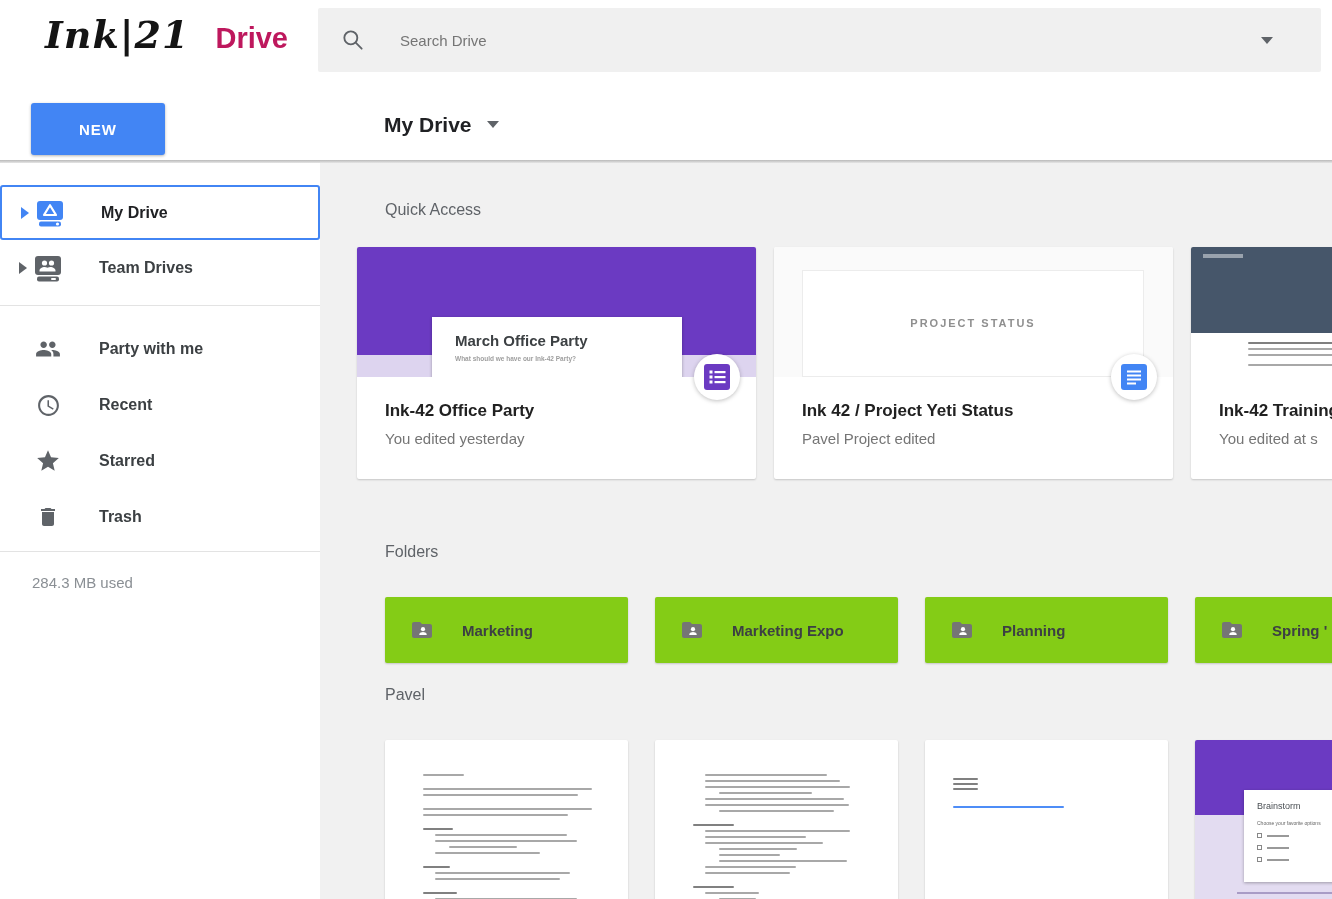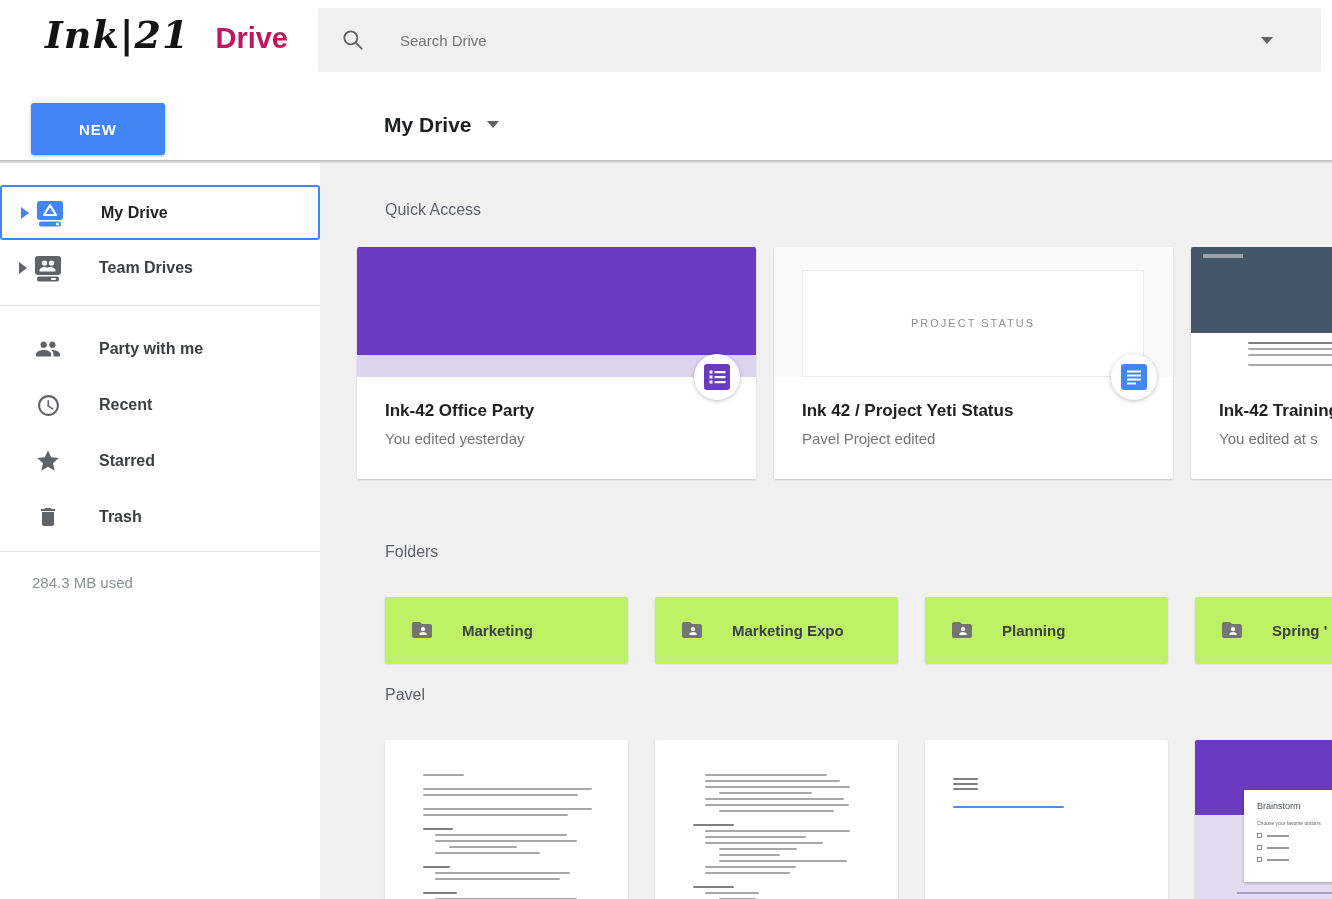--- a/index.html
+++ b/index.html
@@ -57,21 +57,21 @@
   .label-qa { top:38px; }
   .label-folders { top:380px; }
   .label-files { top:523px; }
 
   
   .qa-row { position:absolute; left:37px; top:84px; display:flex; }
   .qa-card {
     width:399px; height:232px; margin-right:18px; background:#fff; border-radius:2px;
     box-shadow:0 1px 2px rgba(0,0,0,.18); position:relative; cursor:pointer; flex:none; overflow:hidden;
   }
-  .qa-thumb { position:relative; height:130px; overflow:hidden; }
+  .qa-thumb { position:relative; height:130px; overflow:hidden;font-weight:bold; }
   .thumb-form { background:#6b3ac2; }
   .lavender-strip { position:absolute; left:0; right:0; bottom:0; height:22px; background:#ddd4ef; }
   .minicard {
     position:absolute; left:75px; top:70px; width:250px; height:62px; background:#fff;
     box-shadow:0 1px 3px rgba(0,0,0,.3); padding:15px 0 0 23px;
   }
   .minicard-heading { font-size:15px; color:#3c4043; }
   .minicard-sub { font-size:6.5px; color:#9e9e9e; margin-top:6px; }
   .thumb-doc { background:#fafafa; }
   .doc-page { position:absolute; left:28px; right:29px; top:23px; bottom:0; background:#fff; border:1px solid #ececec; }
@@ -84,21 +84,21 @@
     position:absolute; right:16px; top:107px; width:46px; height:46px; border-radius:50%;
     background:#fff; box-shadow:0 1px 4px rgba(0,0,0,.25); display:flex; align-items:center; justify-content:center;
   }
   .qa-info { padding:24px 28px 0 28px; }
   .qa-title { font-size:17px; font-weight:600; color:#212121; white-space:nowrap; }
   .qa-sub { font-size:15px; color:#757575; margin-top:9px; white-space:nowrap; }
 
   
   .folder-row { position:absolute; left:65px; top:434px; display:flex; }
   .folder-card {
-    width:243px; height:66px; margin-right:27px; background:#bef264; border-radius:2px;
+    width:243px; height:66px; margin-right:27px; background:#84cc16; border-radius:2px;
     box-shadow:0 1px 2px rgba(0,0,0,.18); display:flex; align-items:center; padding-left:25px;
     cursor:pointer; flex:none;
   }
   .folder-label { margin-left:28px; font-size:15px; font-weight:600; color:#3c4043; white-space:nowrap; }
 
   
   .files-row { position:absolute; left:65px; top:577px; display:flex; }
   .file-card {
     width:243px; height:400px; margin-right:27px; background:#fff; border-radius:2px 2px 0 0;
     box-shadow:0 1px 2px rgba(0,0,0,.2); position:relative; overflow:hidden; cursor:pointer; flex:none;
@@ -233,20 +233,24 @@
 
   <main class="content">
 
     <div class="section-label label-qa">Quick Access</div>
 
     <div class="qa-row">
 
       <div class="qa-card">
         <div class="qa-thumb thumb-form">
           <div class="lavender-strip"></div>
+          <div class="minicard">
+            <div class="minicard-heading">March Office Party</div>
+            <div class="minicard-sub">What should we have our Ink-42 Party?</div>
+          </div>
         </div>
         <div class="badge">
           <svg width="26" height="26" viewBox="0 0 26 26">
             <rect x="0" y="0" width="26" height="26" rx="3" fill="#6b3ac2"></rect>
             <rect x="5.5" y="6.5" width="3" height="3" fill="#fff"></rect>
               <rect x="10.5" y="7" width="11" height="2.2" fill="#fff"></rect>
             <rect x="5.5" y="11.5" width="3" height="3" fill="#fff"></rect>
               <rect x="10.5" y="12" width="11" height="2.2" fill="#fff"></rect>
             <rect x="5.5" y="16.5" width="3" height="3" fill="#fff"></rect>
               <rect x="10.5" y="17" width="11" height="2.2" fill="#fff"></rect>

